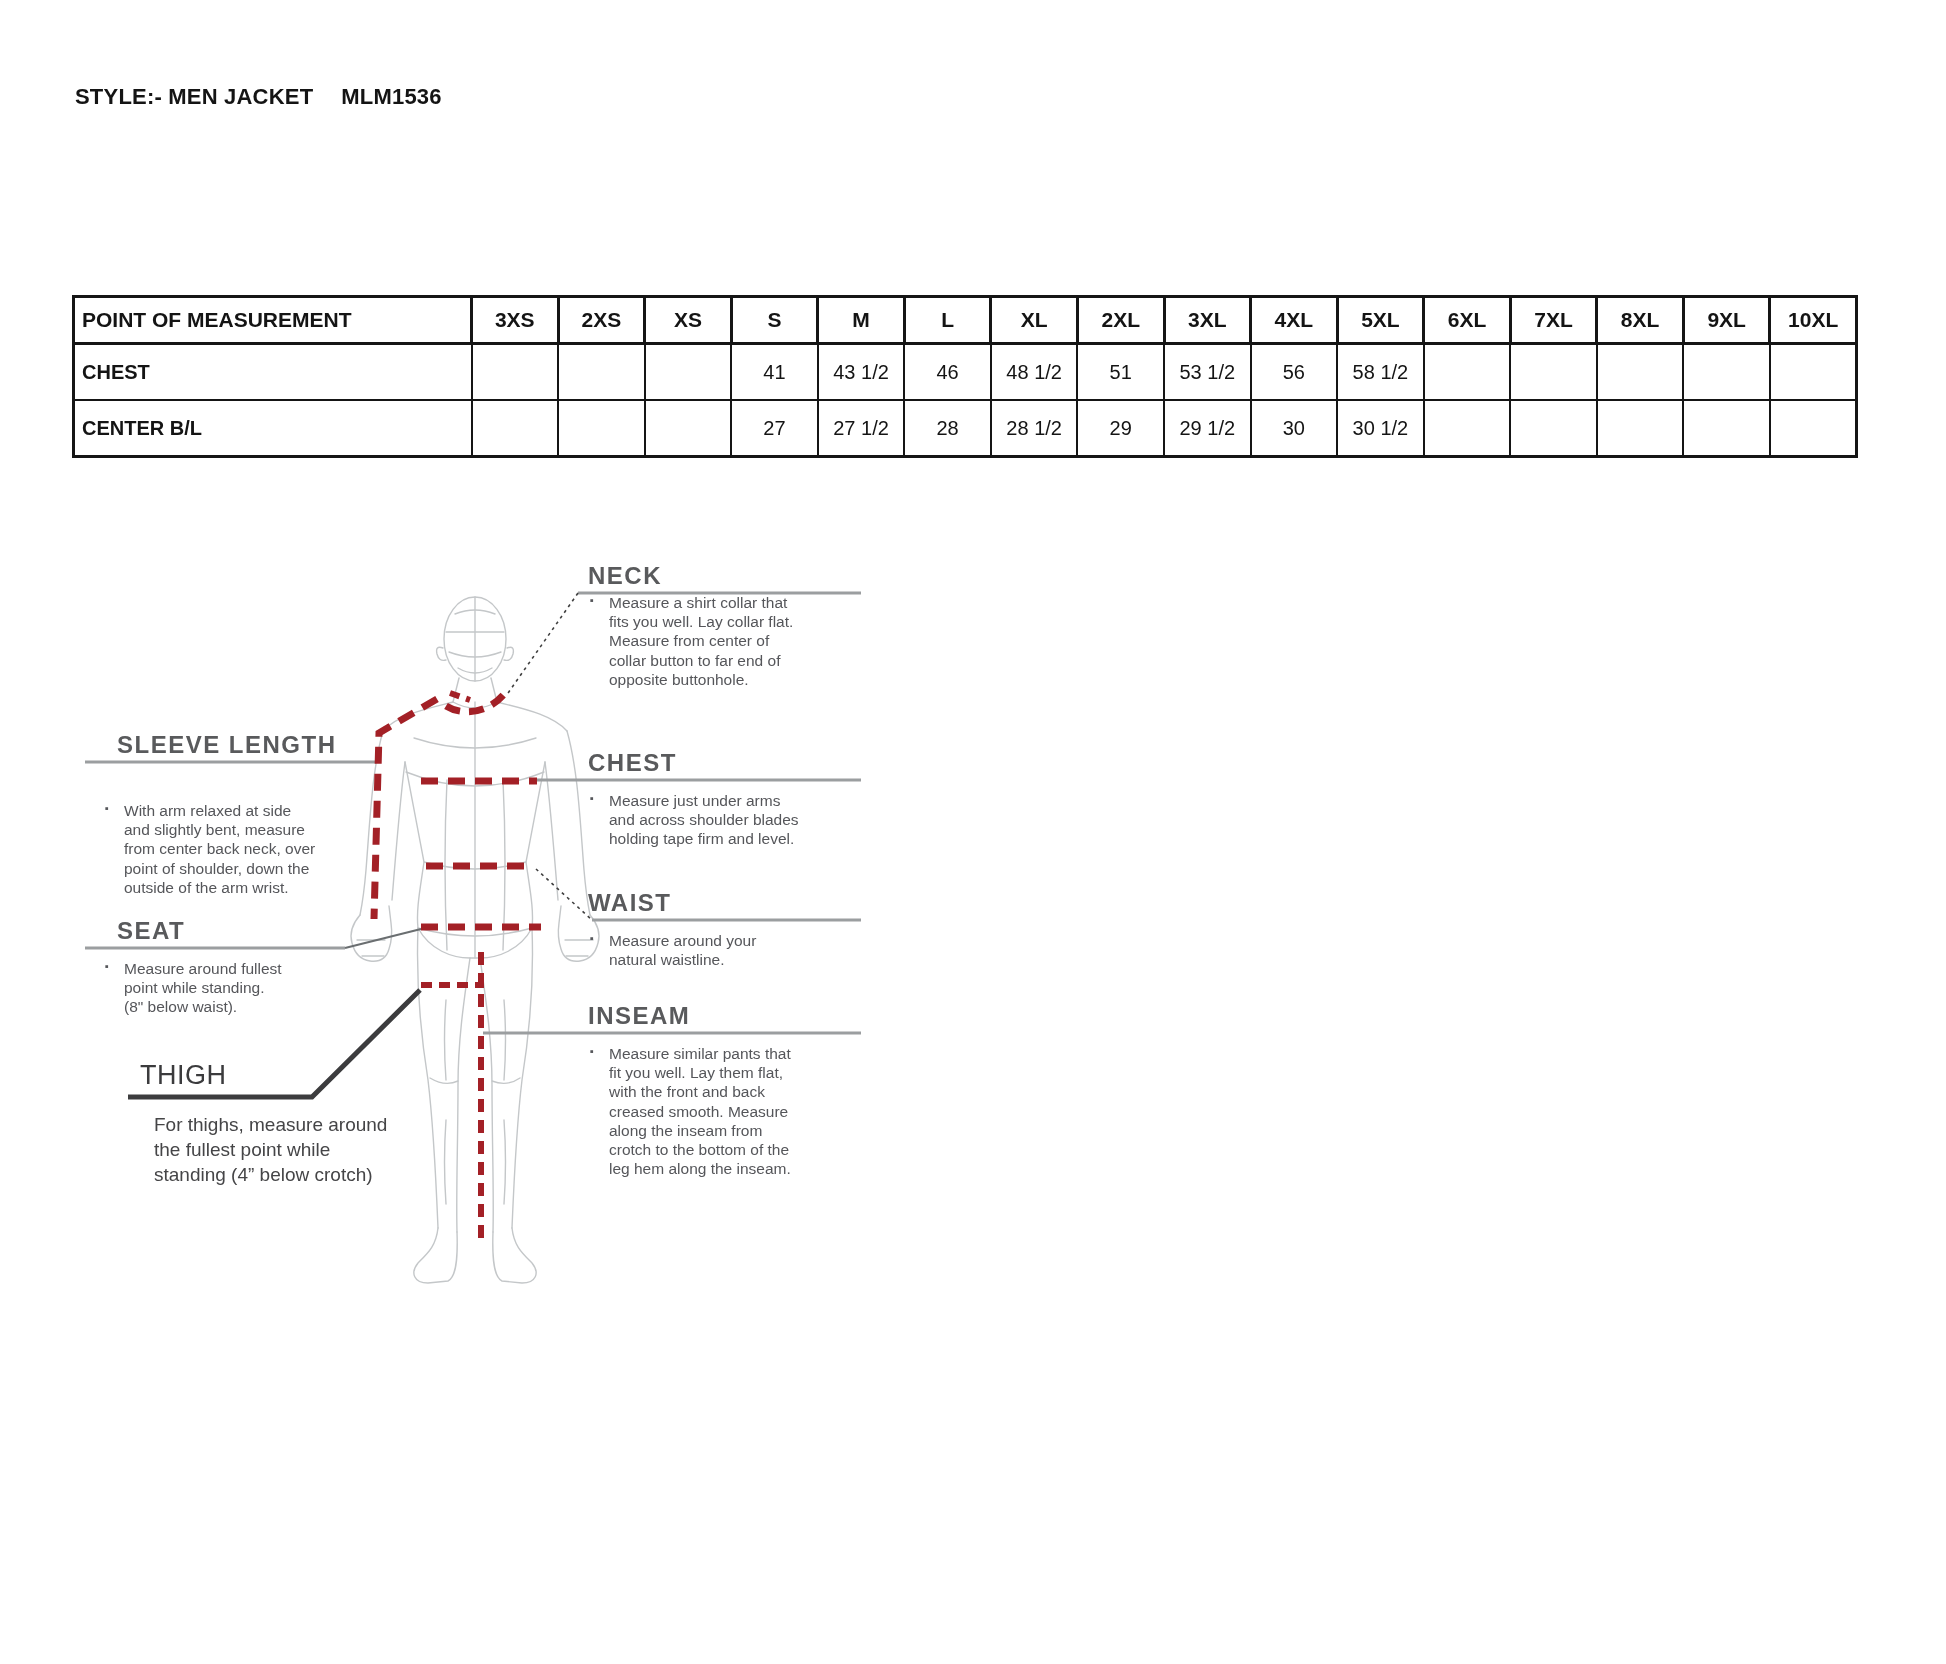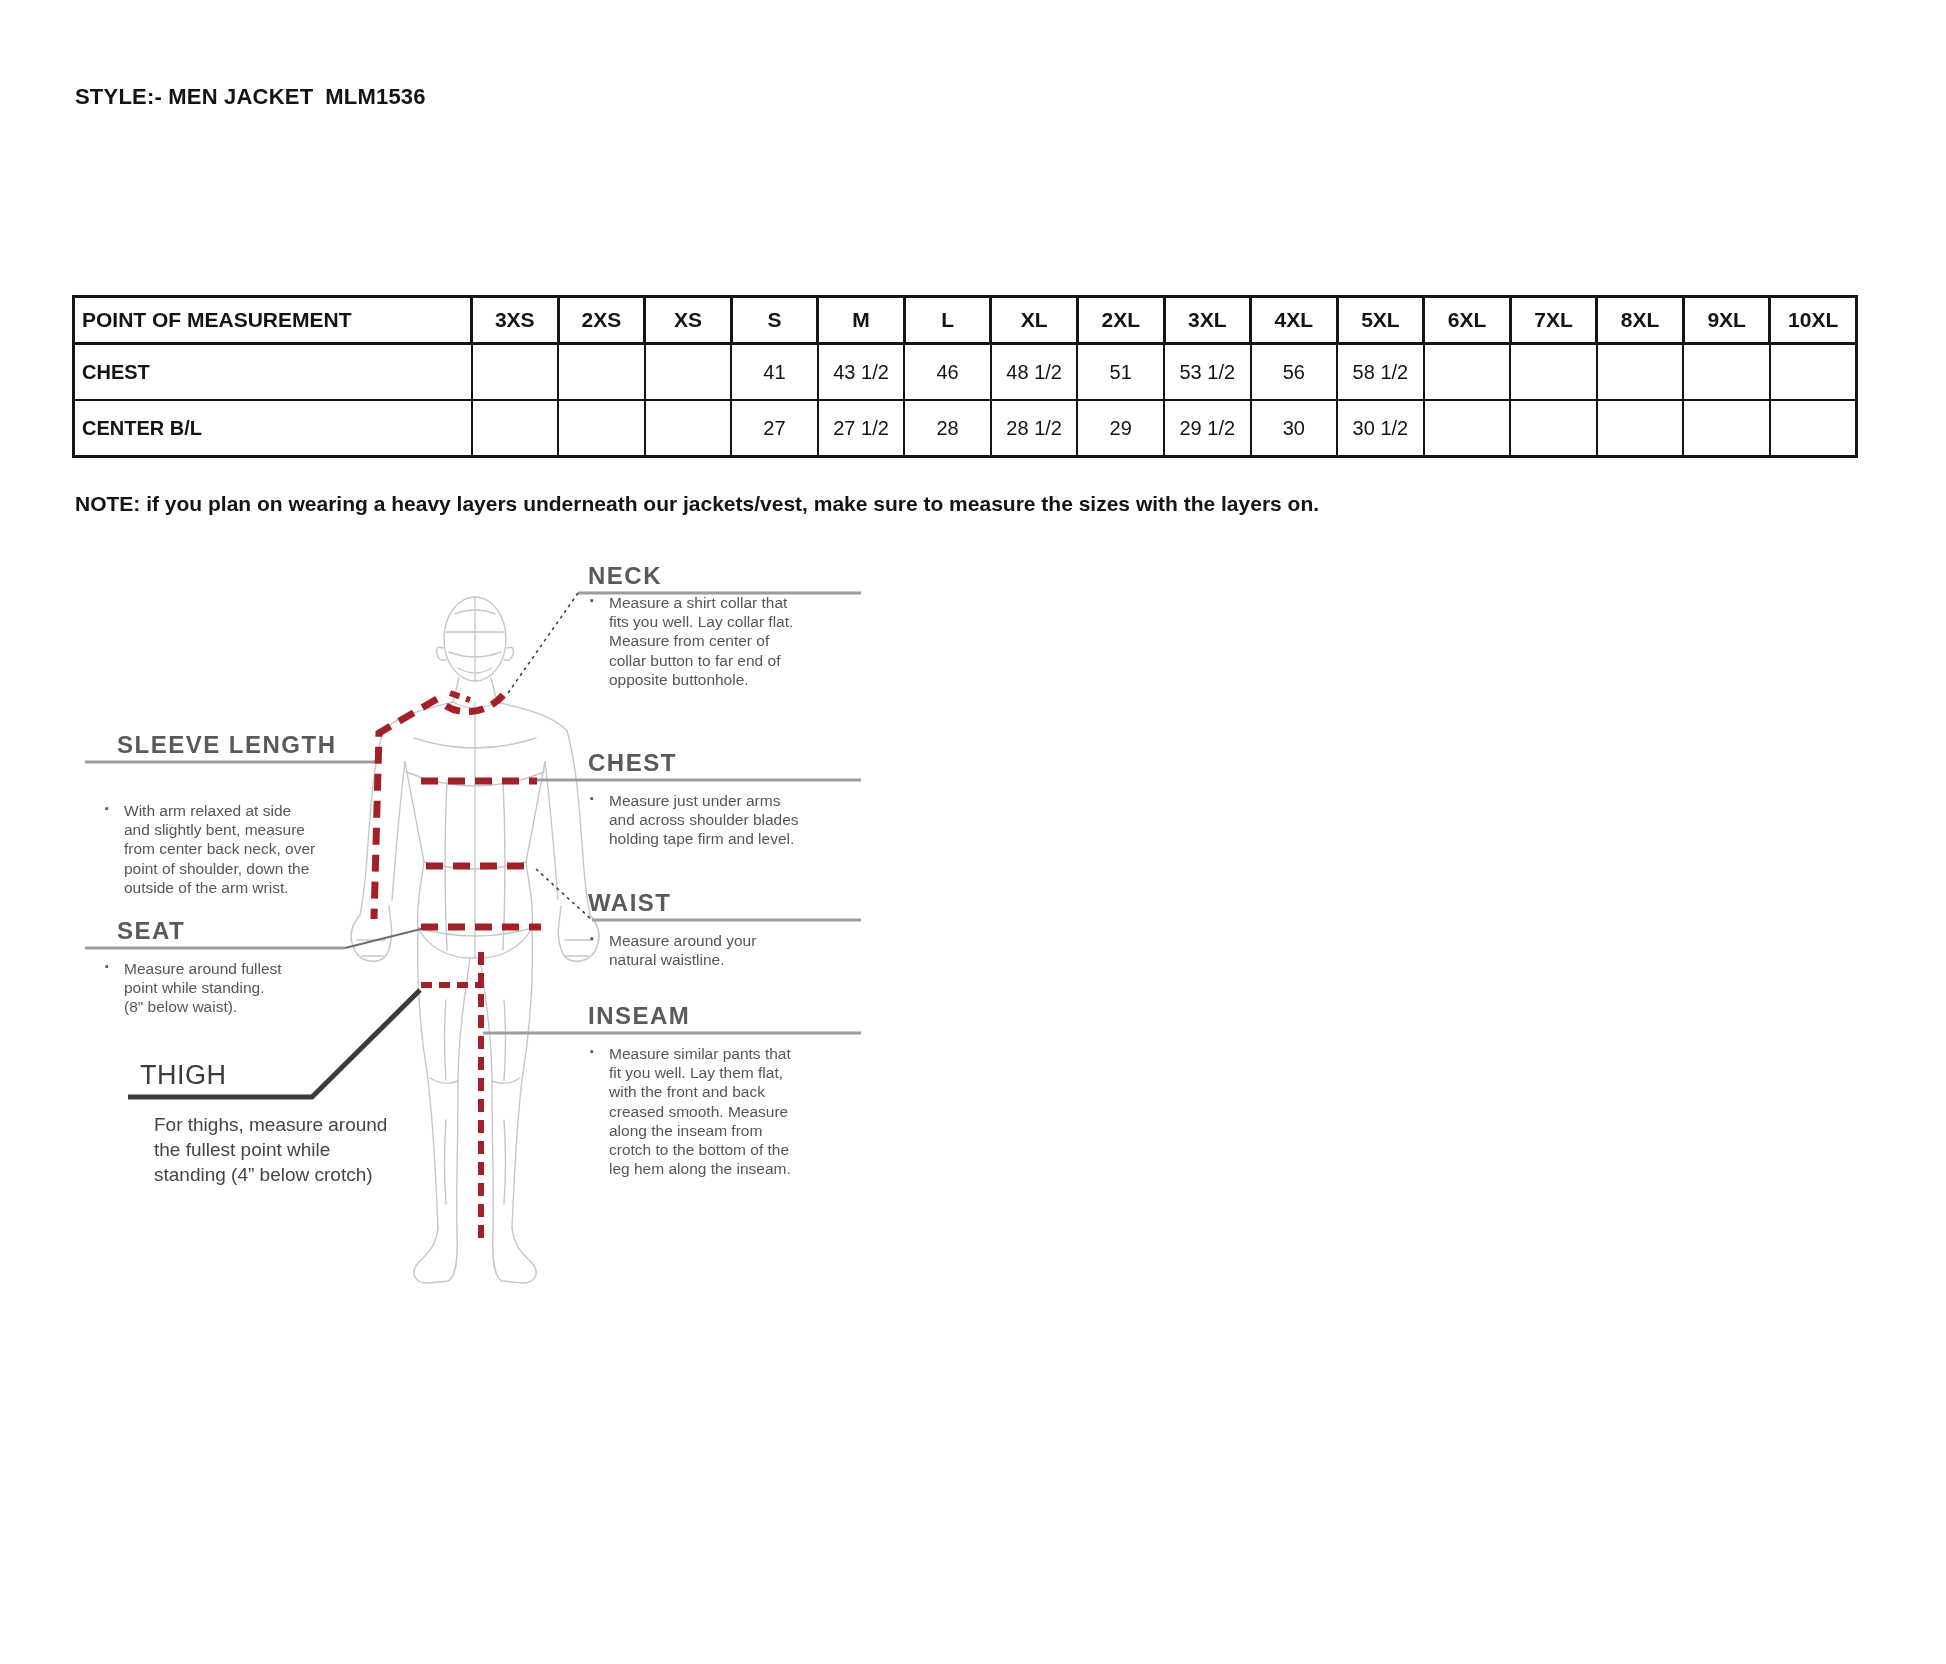--- a/index.html
+++ b/index.html
@@ -2,21 +2,21 @@
 <html><head>
 <meta charset="utf-8">
 <style>
   html,body{margin:0;padding:0;background:#ffffff;}
   #page{position:relative;width:1946px;height:1664px;background:#ffffff;overflow:hidden;
         font-family:"Liberation Sans", sans-serif;color:#141414;}
 
   
   .doc-title{position:absolute;left:75px;top:84px;font-size:22px;font-weight:bold;
              letter-spacing:0.2px;white-space:nowrap;}
-  .doc-title .code{margin-left:12px;}
+  .doc-title .code{margin-left:28px;}
   .doc-note{position:absolute;left:75px;top:492px;font-size:21px;font-weight:bold;white-space:nowrap;}
 
   
   .size-table{position:absolute;left:72px;top:248px;width:1786px;border-collapse:collapse;
               table-layout:fixed;border:3px solid #151515;margin-top:47px;}
   .size-table col.c0{width:398px;}
   .size-table th{border:3px solid #151515;height:44px;font-size:21px;font-weight:bold;
                  text-align:center;padding:0 4px;background:#fff;}
   .size-table th.rowhead{text-align:left;padding-left:7px;}
   .size-table td{border:2px solid #151515;height:54px;font-size:20px;text-align:center;
@@ -118,21 +118,20 @@
       <td>30 1/2</td>
       <td></td>
       <td></td>
       <td></td>
       <td></td>
       <td></td>
     </tr>
   </tbody>
     </table>
 
-  <div class="doc-note">NOTE: if you plan on wearing a heavy layers underneath our jackets/vest, make sure to measure the sizes with the layers on.</div>
 
   <svg id="diagram" width="1946" height="1664" viewBox="0 0 1946 1664">
 
     <g stroke="#c4c7c9" fill="none" stroke-width="1.4" stroke-linecap="round">
       <ellipse cx="475" cy="639" rx="31" ry="42"></ellipse>
       <path d="M443,648 q-8,-3 -6,6 q2,8 9,6"></path>
       <path d="M507,648 q8,-3 6,6 q-2,8 -9,6"></path>
       <path d="M446,632 h58"></path>
       <path d="M449,652 q26,10 52,0"></path>
       <path d="M475,597 v84"></path>

